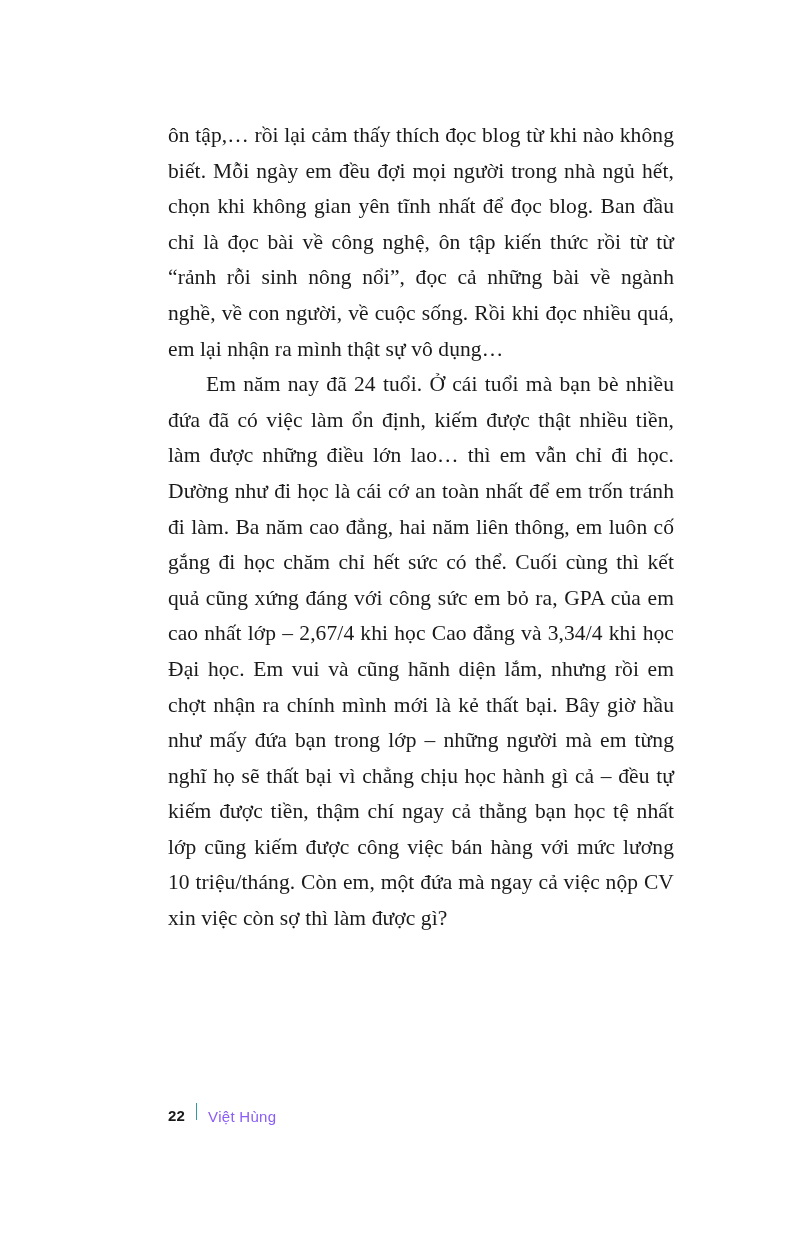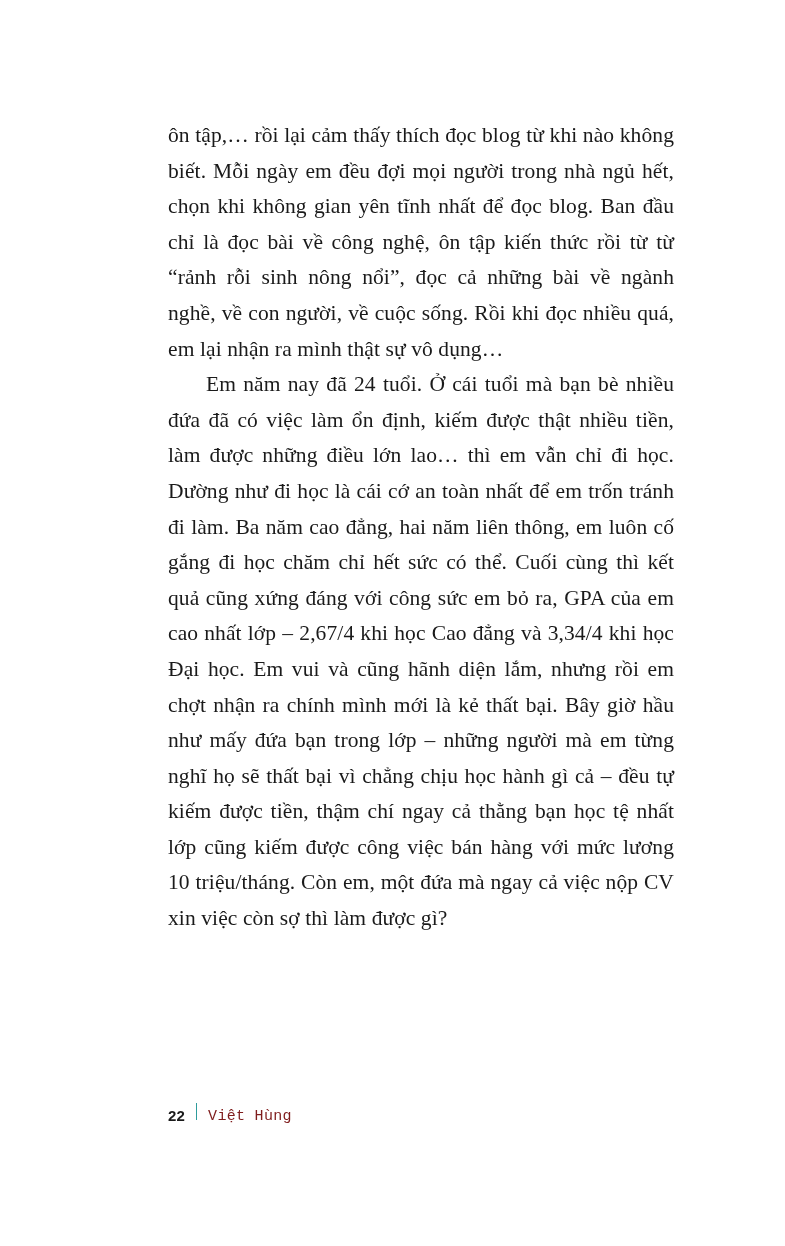--- a/index.html
+++ b/index.html
@@ -53,23 +53,23 @@
     letter-spacing: 0.2px;
     margin-top: 9px;
   }
   .folio-sep {
     display: inline-block;
     width: 1px;
     height: 17px;
     background: #2e9c9c;
   }
   .running-head {
-    font-family: Liberation Mono, monospace;
+    font-family: Liberation Sans, sans-serif;
     font-size: 15px;
-    color: #7f1d1d;
+    color: #8b5cf6;
     letter-spacing: 0.3px;
     margin-top: 11px;
   }
 </style>
 </head>
 <body>
 
 <div class="page">
 
   <div class="content">

